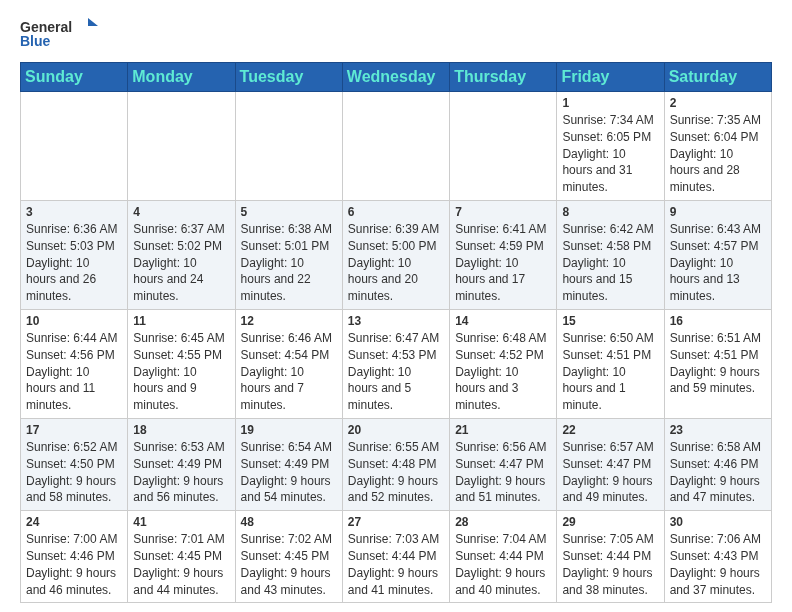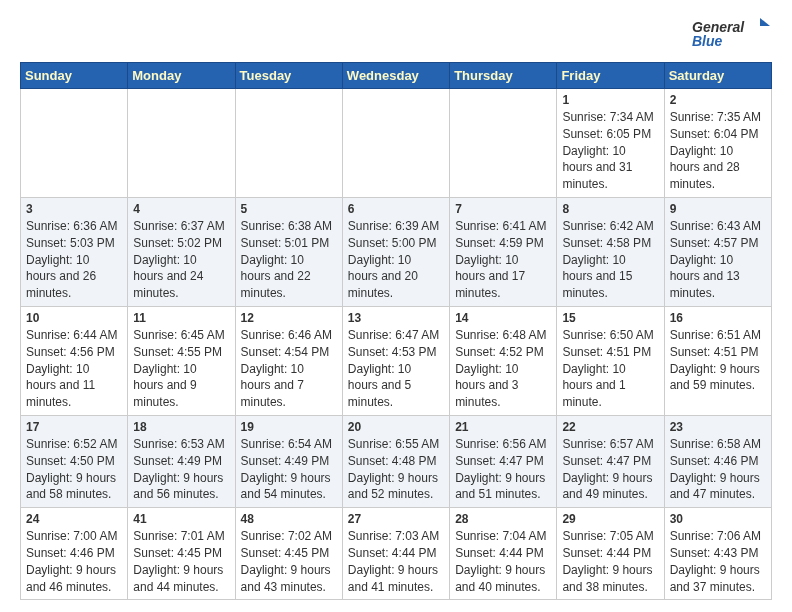--- a/index.html
+++ b/index.html
@@ -5,42 +5,41 @@
     * { box-sizing: border-box; margin: 0; padding: 0; }
     body {
       font-family: Arial, sans-serif;
       background: #fff;
       width: 792px;
       min-height: 612px;
       padding: 16px 20px;
     }
     .header-area {
       display: flex;
-      justify-content: flex-end;
+      justify-content: flex-start;
       align-items: flex-start;
       margin-bottom: 8px;
-      font-style: italic;
     }
     .logo {
       display: flex;
       align-items: center;
       gap: 4px;
     }
     .title-area { text-align: right; }
     .month-title { font-size: 32px; color: #333; font-weight: normal; }
     .location-subtitle { font-size: 14px; color: #555; }
     .calendar {
       width: 100%;
       border-collapse: collapse;
       table-layout: fixed;
     }
     .calendar th {
       background: #2563b0;
-      color: #fef9c3;
-      font-size: 13px;
+      color: #5eead4;
+      font-size: 16px;
       font-weight: bold;
       padding: 5px 4px;
       text-align: left;
       border: 1px solid #1a4a8a;
     }
     .calendar td {
       border: 1px solid #ccc;
       vertical-align: top;
       padding: 4px 5px;
       font-size: 10px;

